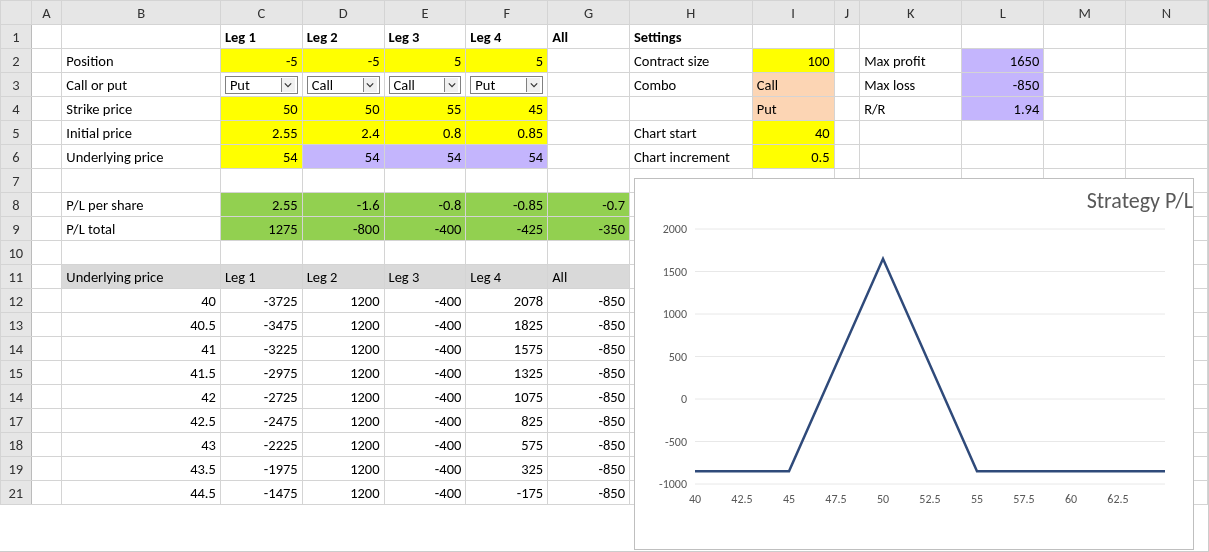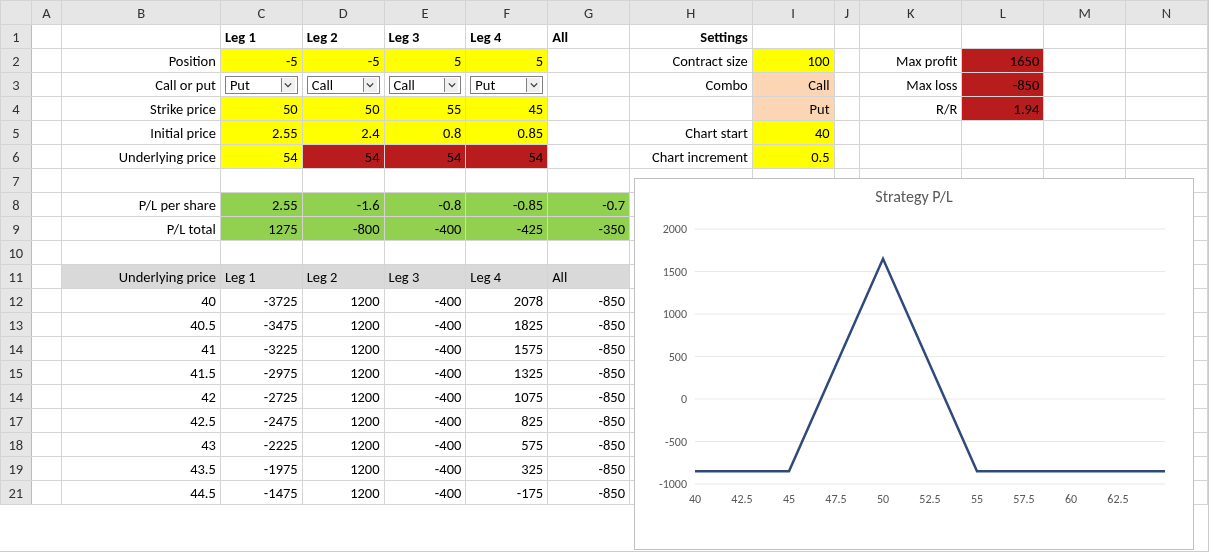--- a/index.html
+++ b/index.html
@@ -27,25 +27,25 @@
   }
   th.rowhdr { width: 30px; }
   td.rowhdr {
     background: #e6e6e6;
     text-align: center;
     color: #333;
     border-right:1px solid #bbb;
   }
   .b { font-weight: bold; }
   .r { text-align: right; }
-  .l { text-align: right; }
+  .l { text-align: left; }
   .c { }
   .yellow { background: #ffff00; }
   .lgreen { background: #92d050; }
-  .mgreen { background: #b91c1c; }
+  .mgreen { background: #c4b5fd; }
   .salmon { background: #fcd5b4; }
   .dd {
     display: flex; justify-content: space-between; align-items: center;
     border: 1px solid #808080; background: #fff; padding: 0 2px 0 4px;
     height: 18px; margin: 1px 0;
   }
   .dd .arrow {
     width: 14px; height: 14px; border-left: 1px solid #808080;
     display: flex; align-items: center; justify-content: center; background:#f0f0f0;
   }
@@ -53,21 +53,21 @@
   .hdrgray { background: #d9d9d9; }
 
   
   .chart {
     position: absolute;
     left: 634px; top: 178px;
     width: 560px; height: 372px;
     background: #fff;
     border: 1px solid #bfbfbf;
   }
-  .chart-title { text-align: center; font-size: 16px; color: #595959; padding: 8px 0 4px; }
+  .chart-title { text-align: right; font-size: 22px; color: #595959; padding: 8px 0 4px; }
   .plot { position: absolute; left: 60px; top: 50px; width: 480px; height: 280px; }
   .series { fill: none; stroke: #2f4a7a; stroke-width: 2.5; }
 </style>
 </head>
 <body>
 
 <div class="sheet">
 <table id="grid">
   <colgroup id="cg">
         <col style="width:30px">

